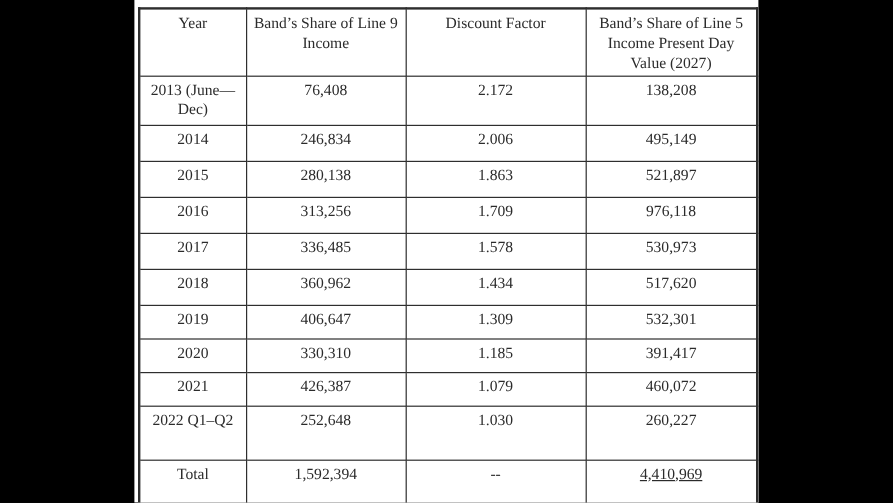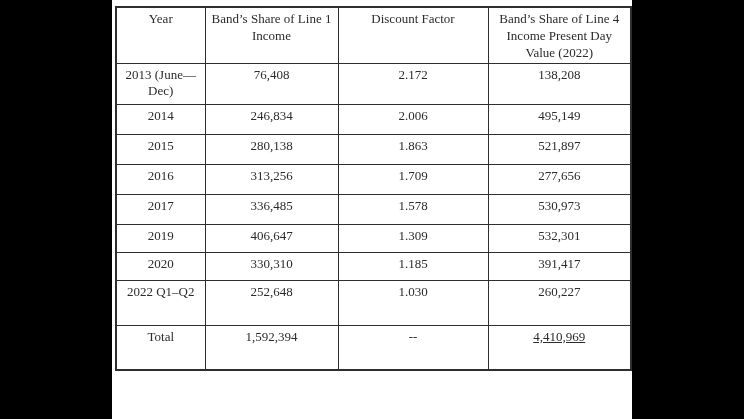--- a/index.html
+++ b/index.html
@@ -60,23 +60,23 @@
     <table class="doc-table">
       <colgroup>
         <col style="width:89px">
         <col style="width:133px">
         <col style="width:150px">
         <col style="width:143px">
       </colgroup>
       <tbody>
         <tr class="header-row">
           <th>Year</th>
-          <th>Band’s Share of Line 1 Income</th>
+          <th>Band’s Share of Line 9 Income</th>
           <th>Discount Factor</th>
-          <th>Band’s Share of Line 4 Income Present Day Value (2022)</th>
+          <th>Band’s Share of Line 5 Income Present Day Value (2027)</th>
         </tr>
 
         <tr class="row-tall">
           <td>2013 (June—Dec)</td>
           <td>76,408</td>
           <td>2.172</td>
           <td>138,208</td>
         </tr>
         <tr class="row-std">
           <td>2014</td>
@@ -87,39 +87,51 @@
         <tr class="row-std">
           <td>2015</td>
           <td>280,138</td>
           <td>1.863</td>
           <td>521,897</td>
         </tr>
         <tr class="row-std">
           <td>2016</td>
           <td>313,256</td>
           <td>1.709</td>
-          <td>277,656</td>
+          <td>976,118</td>
         </tr>
         <tr class="row-std">
           <td>2017</td>
           <td>336,485</td>
           <td>1.578</td>
           <td>530,973</td>
+        </tr>
+        <tr class="row-std">
+          <td>2018</td>
+          <td>360,962</td>
+          <td>1.434</td>
+          <td>517,620</td>
         </tr>
         <tr class="row-short">
           <td>2019</td>
           <td>406,647</td>
           <td>1.309</td>
           <td>532,301</td>
         </tr>
         <tr class="row-short">
           <td>2020</td>
           <td>330,310</td>
           <td>1.185</td>
           <td>391,417</td>
+        </tr>
+        <tr class="row-short">
+          <td>2021</td>
+          <td>426,387</td>
+          <td>1.079</td>
+          <td>460,072</td>
         </tr>
         <tr class="row-2022">
           <td>2022 Q1–Q2</td>
           <td>252,648</td>
           <td>1.030</td>
           <td>260,227</td>
         </tr>
 
         <tr class="total-row">
           <td>Total</td>

